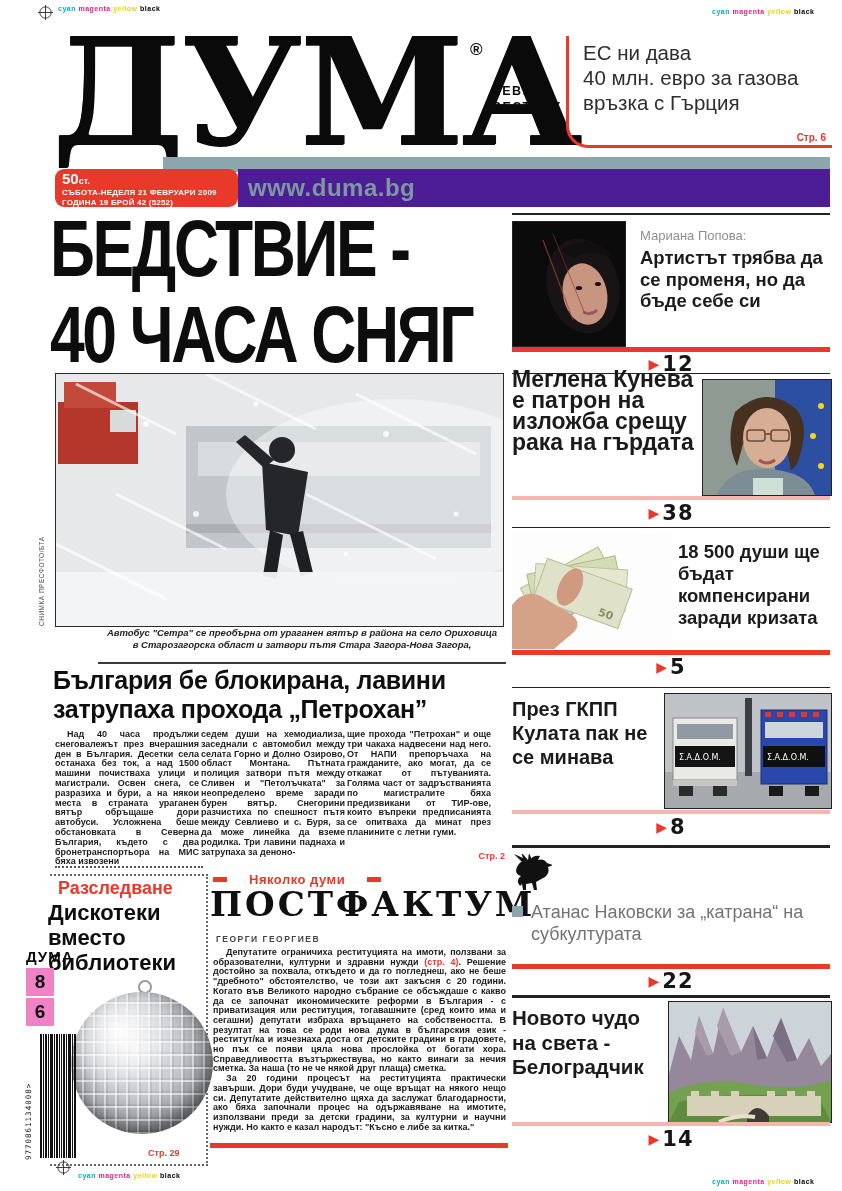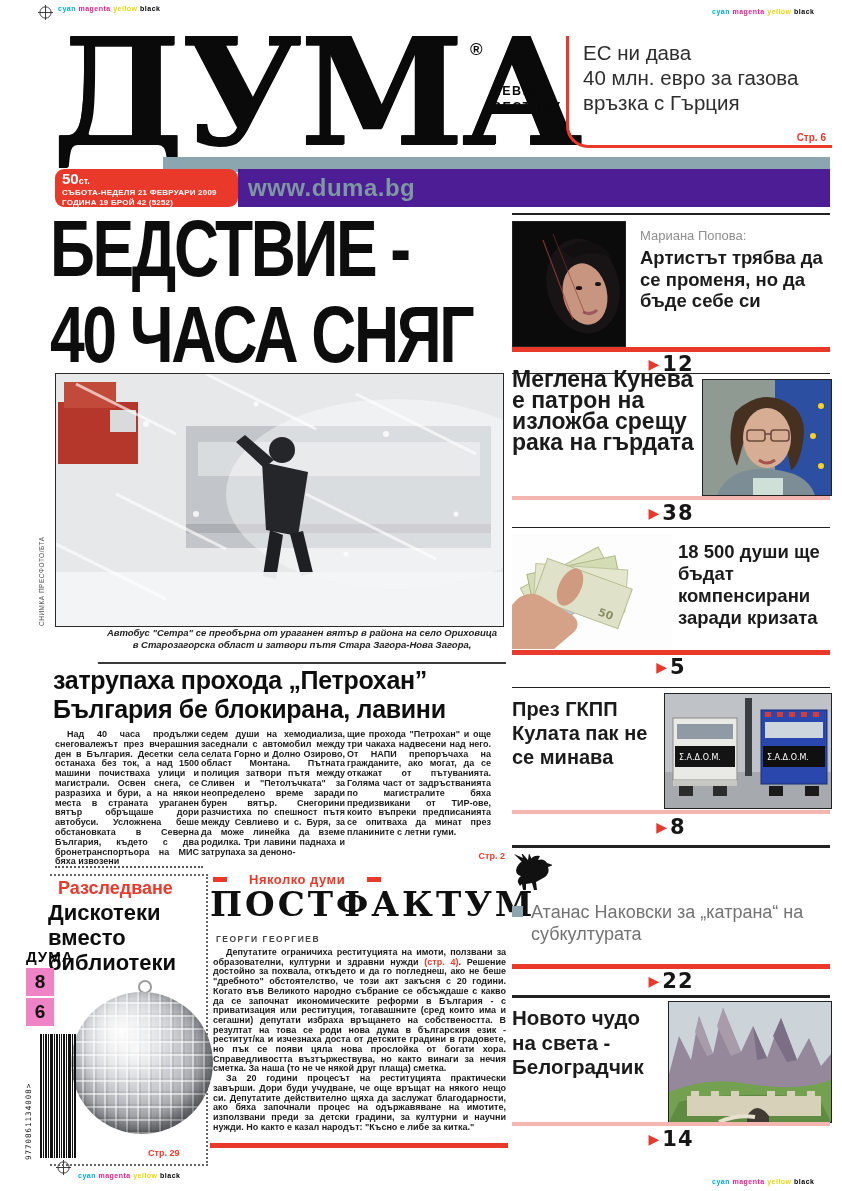--- a/index.html
+++ b/index.html
@@ -200,22 +200,22 @@
     </svg>
   </div>
   <div class="abs credit" style="left:38px;top:498px;height:128px">СНИМКА ПРЕСФОТО/БТА</div>
 
   <div class="abs caption" style="left:98px;top:627px;width:408px">
     <div>Автобус "Сетра" се преобърна от ураганен вятър в района на село Ориховица</div>
     <div>в Старозагорска област и затвори пътя Стара Загора-Нова Загора,</div>
   </div>
   <div class="abs caprule" style="left:98px;top:662px;width:408px"></div>
   <div class="abs subhead" style="left:53px;top:666px">
+    <div>България бе блокирана, лавини</div>
     <div>затрупаха прохода „Петрохан”</div>
-    <div>България бе блокирана, лавини</div>
   </div>
 
   <div class="abs bodycols" style="left:55px;top:730px;width:452px">
     <div class="col"><span class="ind"></span><span>Над 40 часа продължи снеговалежът през вчерашния ден в България. Десетки села останаха без ток, а над 1500 машини почистваха улици и магистрали. Освен снега, се разразиха и бури, а на някои места в страната ураганен вятър обръщаше дори автобуси. Усложнена беше обстановката в Северна България, където с два бронетранспортьора на МИС бяха извозени</span></div>
     <div class="col"><span>седем души на хемодиализа, заседнали с автомобил между селата Горно и Долно Озирово, област Монтана. Пътната полиция затвори пътя между Сливен и "Петолъчката" за неопределено време заради бурен вятър. Снегорини разчистиха по спешност пътя между Севлиево и с. Буря, за да може линейка да вземе родилка. Три лавини паднаха и затрупаха за деноно-</span></div>
     <div class="col"><span>щие прохода "Петрохан" и още три чакаха надвесени над него. От НАПИ препоръчаха на гражданите, ако могат, да се откажат от пътуванията. Голяма част от задръстванията по магистралите бяха предизвикани от ТИР-ове, които въпреки предписанията се опитваха да минат през планините с летни гуми.</span></div>
   </div>
   <div class="abs pageref" style="left:455px;top:851px;width:50px;text-align:right;font-size:9px">Стр. 2</div>
   <div class="abs dotted" style="left:55px;top:866px;width:148px"></div>
 

